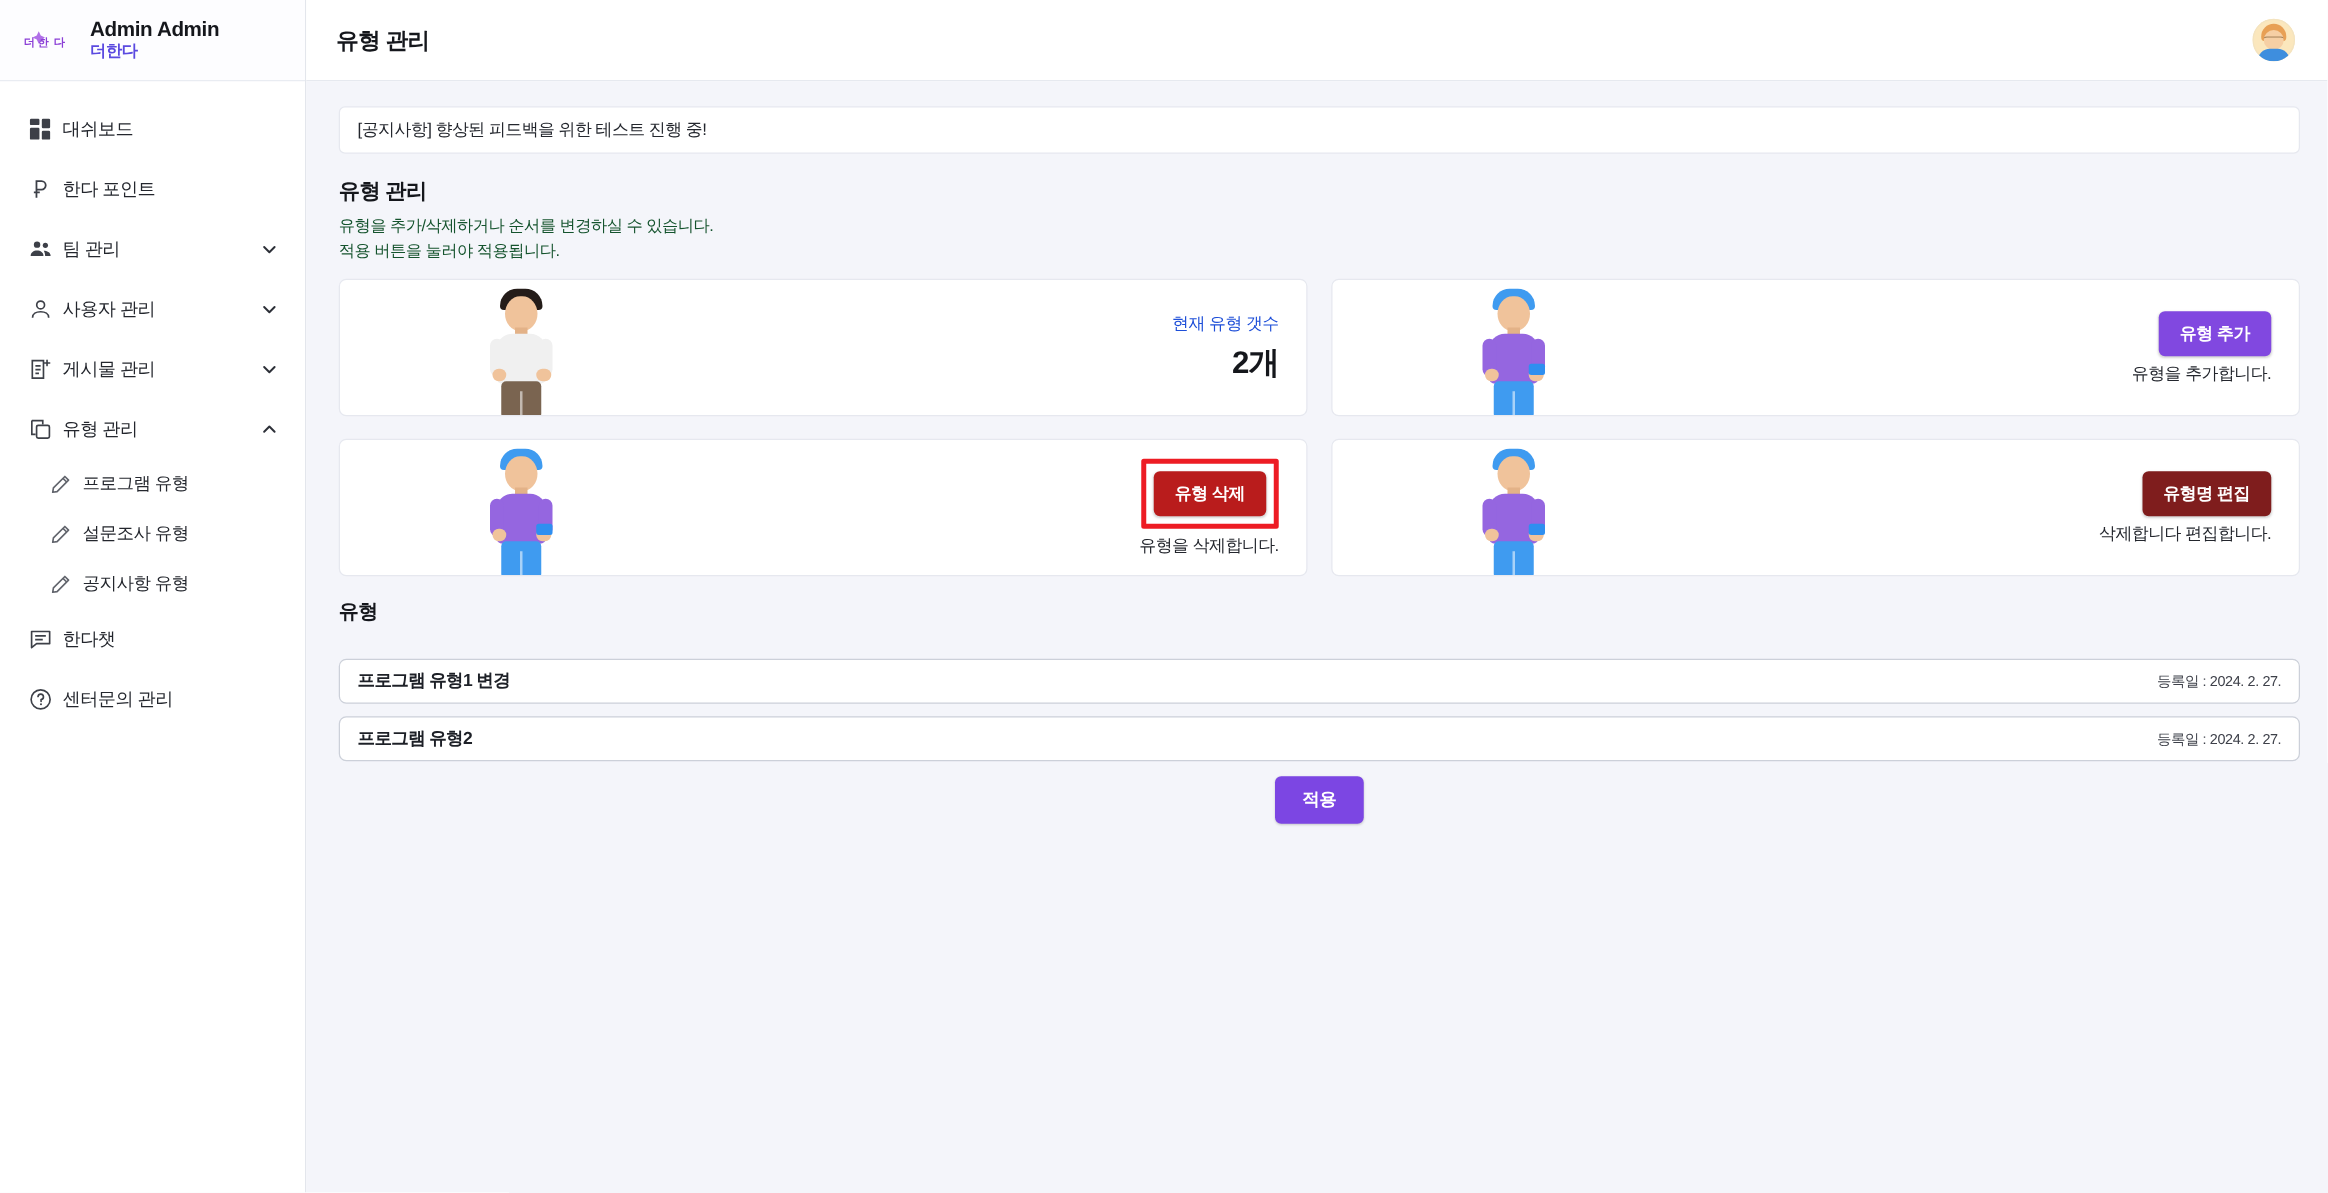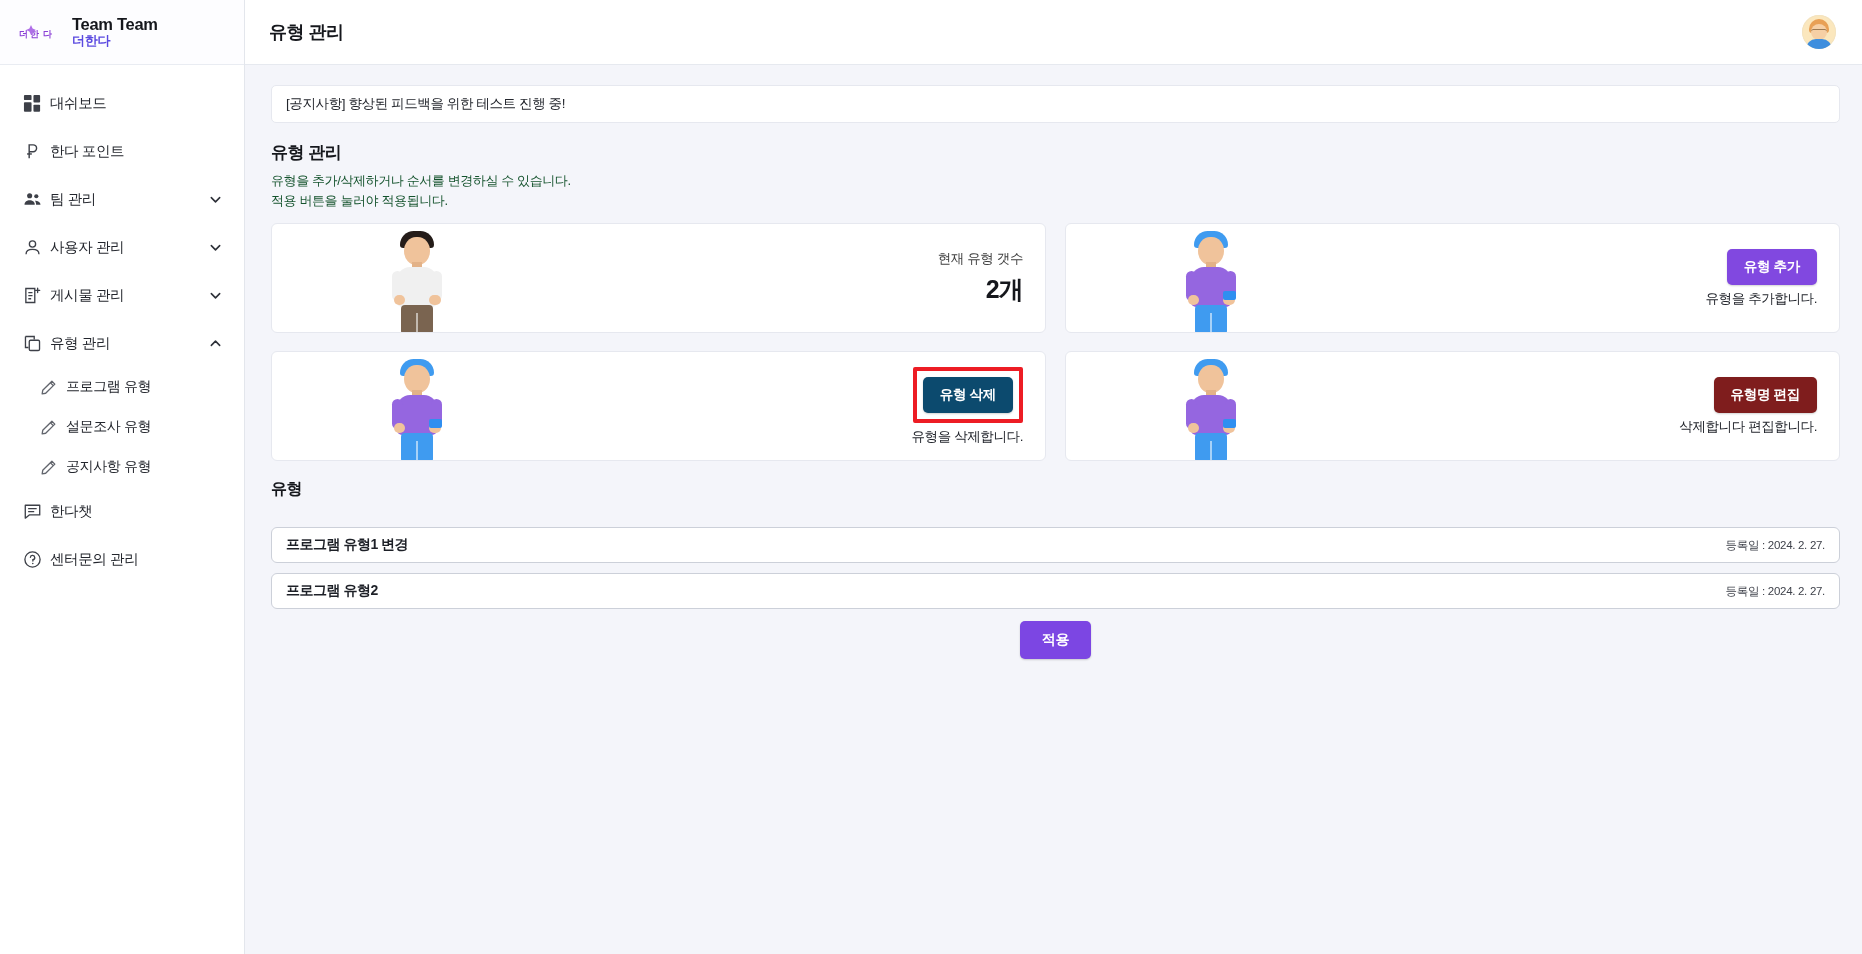--- a/index.html
+++ b/index.html
@@ -88,31 +88,31 @@
 
   .card-grid { display: grid; grid-template-columns: 1fr 1fr; gap: 19px; margin-bottom: 18px; }
   .card {
     background: #ffffff; border: 1px solid #e6e8ef; border-radius: 6px;
     height: 110px; position: relative; display: flex;
     align-items: center; justify-content: space-between;
     padding: 0 22px 0 0; overflow: hidden;
   }
   .card-art { width: 290px; flex: 0 0 290px; height: 110px; position: relative; }
   .card-right { display: flex; flex-direction: column; align-items: flex-end; justify-content: center; gap: 5px; }
-  .stat-label { font-size: 13.5px; color: #404040; letter-spacing: -0.4px; }
+  .stat-label { font-size: 13.5px; color: #1d4ed8; letter-spacing: -0.4px; }
   .stat-value { font-size: 25px; font-weight: 700; color: #15171c; letter-spacing: -0.8px; }
 
   .btn {
     border: none; border-radius: 5px; cursor: pointer;
     font-family: inherit; font-size: 13.5px; font-weight: 700;
     letter-spacing: -0.3px; color: #ffffff; padding: 9px 17px;
     box-shadow: 0 1px 2px rgba(0,0,0,.18);
   }
   .btn-add { background: #8148e0; }
-  .btn-del { background: #0c4a6e; }
+  .btn-del { background: #b91c1c; }
   .btn-edit { background: #7f1d1d; }
   .btn-apply { background: #7c46e3; padding: 10px 22px; font-size: 14px; }
   .card-caption { font-size: 13.5px; color: #23262d; letter-spacing: -0.4px; }
   .btn-wrap-hl { padding: 6px; border: 4px solid #ed1c24; background: #ffffff; border-radius: 2px; }
 
   .list-title { font-size: 16px; font-weight: 700; color: #15171c; letter-spacing: -0.5px; margin-bottom: 27px; }
   .list-row {
     background: #ffffff; border: 1px solid #ccd0d9; border-radius: 6px;
     height: 36px; display: flex; align-items: center;
     justify-content: space-between; padding: 0 14px; margin-bottom: 10px;
@@ -146,21 +146,21 @@
     <div class="brand">
       <div class="brand-logo">
         <svg width="38" height="20" viewBox="0 0 38 20">
           <text x="0" y="15" font-size="9" fill="#8b3fd6" font-family="Liberation Sans, sans-serif">더</text>
           <text x="11" y="15" font-size="9" fill="#8b3fd6" font-family="Liberation Sans, sans-serif">한</text>
           <text x="24" y="15" font-size="9" fill="#8b3fd6" font-family="Liberation Sans, sans-serif">다</text>
           <path d="M12 3 l1.6 3.4 3.4 1.6 -3.4 1.6 -1.6 3.4 -1.6 -3.4 -3.4 -1.6 3.4 -1.6z" fill="#b06fe8"></path>
         </svg>
       </div>
       <div class="brand-text">
-        <div class="brand-title">Team Team</div>
+        <div class="brand-title">Admin Admin</div>
         <div class="brand-sub">더한다</div>
       </div>
     </div>
 
     <nav class="nav">
 
       <div class="nav-item">
         <span class="nav-ico">
           <svg width="19" height="19" viewBox="0 0 20 20" fill="currentColor">
             <rect x="1" y="1" width="8" height="5.4" rx="1"></rect>

